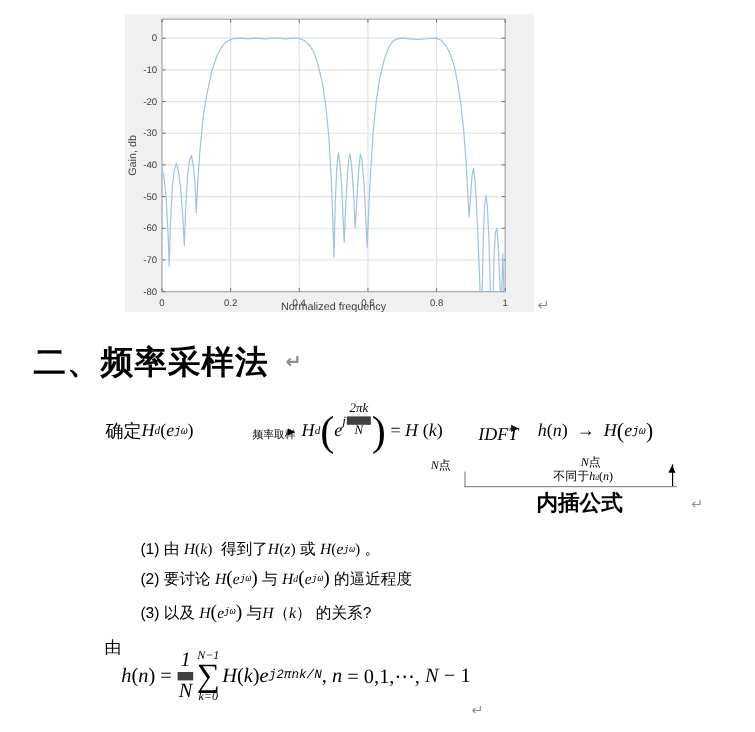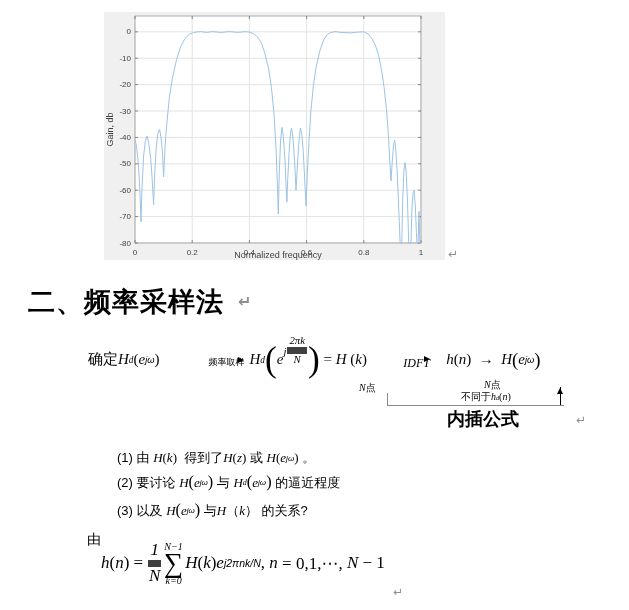--- a/index.html
+++ b/index.html
@@ -9,35 +9,35 @@
   #figure{left:104px;top:12px;width:341px;height:248px;background:#f0f0f0;}
   .pilcrow{color:#8f8f8f;font-size:12px;font-family:"DejaVu Sans",sans-serif;line-height:1;}
   #heading{left:28px;top:284px;font-size:27px;font-weight:bold;letter-spacing:1px;
            display:flex;align-items:center;gap:14px;font-family:"Liberation Sans",sans-serif;}
   #heading .pilcrow{font-size:16px;}
   
   .mline{display:flex;align-items:center;white-space:pre;font-family:"Liberation Serif",serif;}
   .cjk{font-family:"Liberation Sans",sans-serif;font-style:normal;}
   .it{font-style:italic;font-family:"Liberation Serif",serif;}
   .sb{font-size:62%;font-style:italic;vertical-align:-4px;font-family:"Liberation Serif",serif;}
-  .su{font-size:62%;font-style:italic;vertical-align:6px;font-family:Liberation Sans, sans-serif;}
+  .su{font-size:62%;font-style:italic;vertical-align:6px;font-family:Liberation Mono, monospace;}
   .mdp{font-size:125%;font-weight:300;}
   .bigp{font-size:235%;font-weight:200;line-height:0.9;}
   .supblk{display:inline-flex;align-items:center;transform:translateY(-9px);font-size:72%;}
   .frac{display:inline-flex;flex-direction:column;align-items:center;font-style:italic;
         font-family:"Liberation Serif",serif;margin:0 1px;}
   .frac .num{border-bottom:7px solid #404040;padding:0 2px;line-height:1.1;}
   .frac .den{line-height:1.1;}
   .sum{display:inline-flex;flex-direction:column;align-items:center;margin:0 2px;
        font-family:Liberation Serif, serif;}
   .sum .lim{font-size:10px;font-style:italic;line-height:1.1;}
   .sum .sig{font-size:27px;line-height:0.85;}
   .arrow{display:inline-flex;flex-direction:row;justify-content:flex-end;margin:0 2px;transform:translateY(3px);}
   .arrow .albl{font-size:9px;text-align:center;line-height:1.2;padding:0 3px;}
-  .arrow .albl.it{font-style:italic;font-size:12px;}
+  .arrow .albl.it{font-style:italic;font-size:15px;}
   .arrow .shaft{position:relative;height:8px;}
   .arrow .shaft::before{content:"";position:absolute;left:0;right:3px;top:3px;border-top:1px solid #000;}
   .arrow .shaft::after{content:"";position:absolute;right:0;top:0;width:0;height:0;
         border:3.5px solid transparent;border-left:6px solid #000;}
   .small-lbl{font-size:10px;display:flex;align-items:baseline;white-space:pre;font-family:"Liberation Serif",serif;}
   #bracket{left:387px;top:393px;width:176px;height:12px;border-left:1px solid #8a8a8a;border-bottom:1px solid #8a8a8a;}
   #uparrow{left:560px;top:387px;height:18px;width:0;border-left:1px solid #000;}
   #uparrow::before{content:"";position:absolute;top:-2px;left:-4px;width:0;height:0;
         border:3.5px solid transparent;border-bottom:6px solid #000;}
   #interp{left:447px;top:407px;font-size:18px;font-weight:bold;font-family:"Liberation Sans",sans-serif;}

